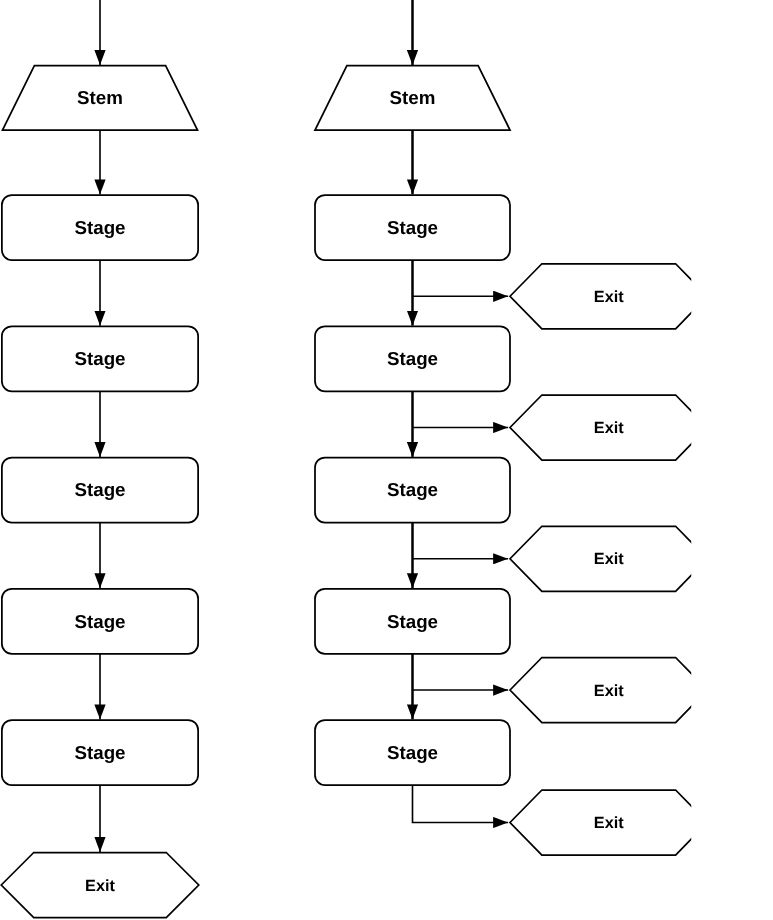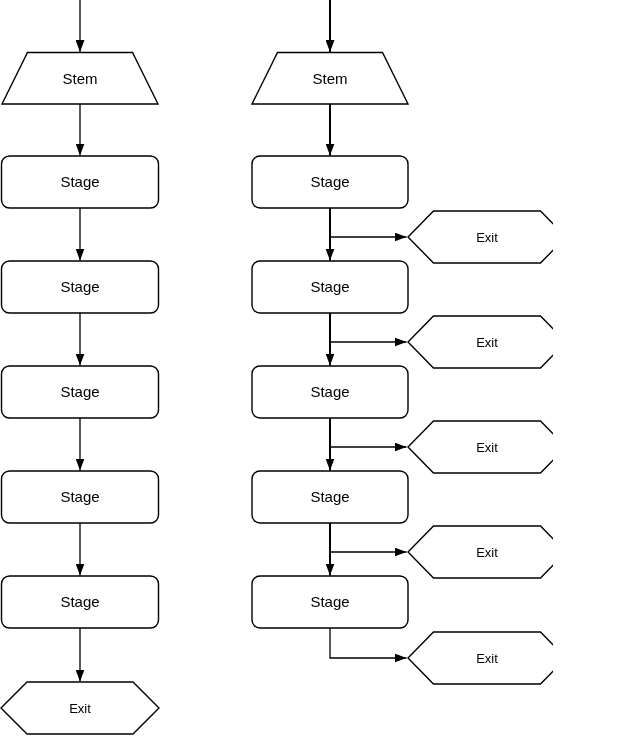--- a/index.html
+++ b/index.html
@@ -6,20 +6,21 @@
     margin: 0;
     padding: 0;
     background: var(--bg, #ffffff);
   }
   .canvas-wrap {
     width: 553px;
     height: 736px;
     position: relative;
     background: var(--bg, #ffffff);
     overflow: hidden;
+    font-weight: bold;
   }
   svg { display: block; }
   .shape {
     fill: var(--fill, #ffffff);
     stroke: var(--stroke, #000000);
     stroke-width: 1.4;
   }
   .conn {
     fill: none;
     stroke: var(--stroke, #000000);

